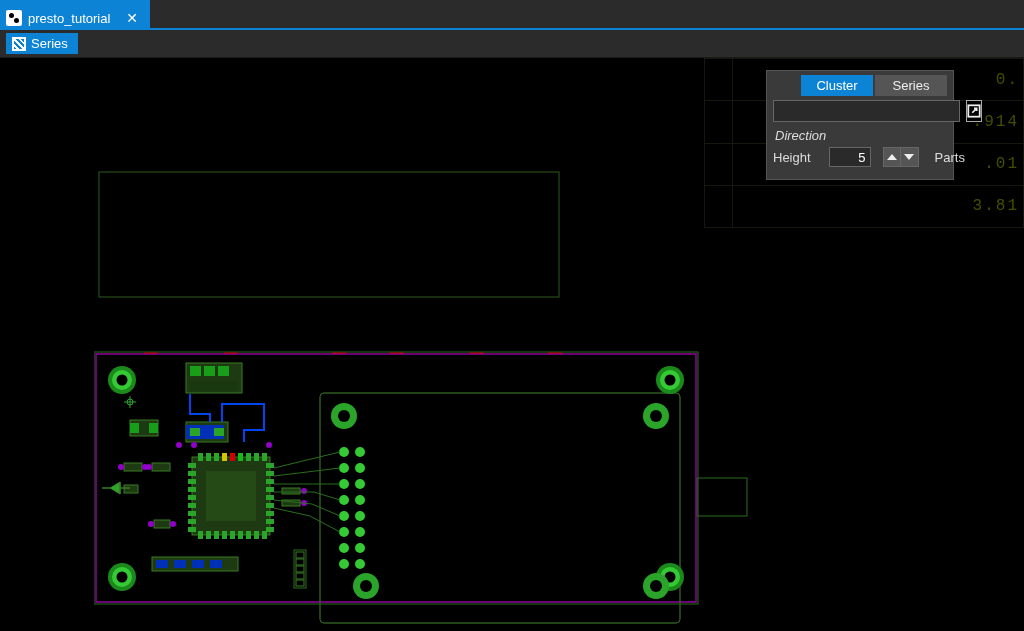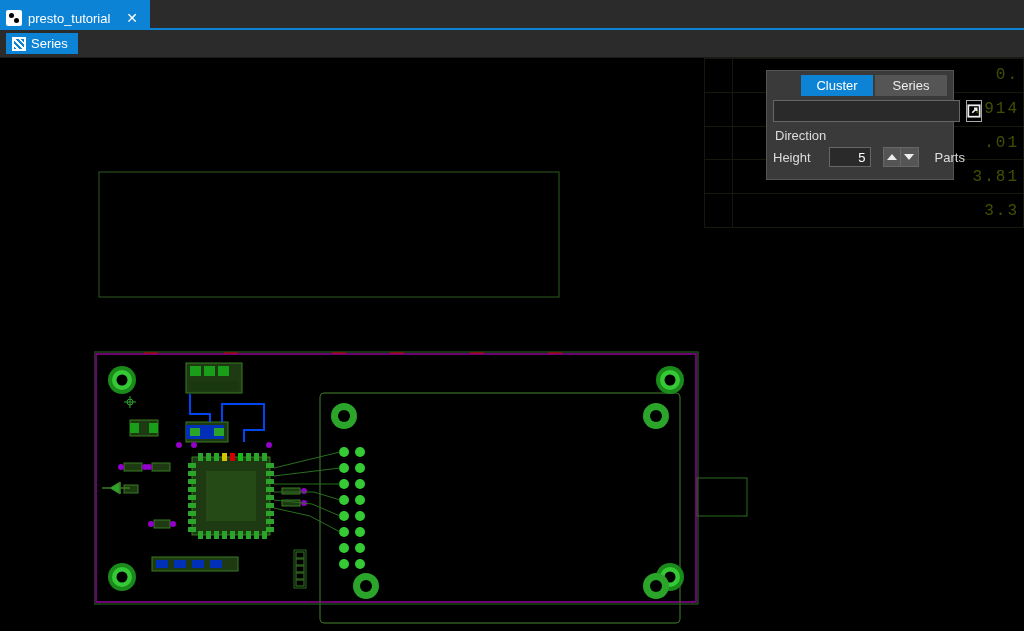--- a/index.html
+++ b/index.html
@@ -108,21 +108,21 @@
   .text-input {
     flex:1; height:22px; background:#2a2a2a;
     border:1px solid #666; color:#fff; padding:0 4px;
   }
   .expand-btn {
     width:22px; height:22px; display:flex; align-items:center; justify-content:center;
     border:1px solid #aaa; cursor:pointer;
   }
   .expand-btn svg { width:14px; height:14px; stroke:#eee; fill:none; stroke-width:2; }
 
-  .panel-label { color:#ddd; margin:6px 8px 2px; font-size:13px; }
+  .panel-label { color:#ddd; margin:6px 8px 2px; font-size:13px;font-style:italic; }
 
   .height-row { display:flex; align-items:center; margin:4px 6px; gap:12px; }
   .height-row .lab { flex:0 0 auto; color:#ddd; font-size:13px; margin-right:6px;}
   .height-row .num-box {
     width:42px; height:20px; background:#2a2a2a; border:1px solid #666; color:#fff;
     text-align:right; padding:0 4px; font-size:13px;
   }
   .spin { display:flex; }
   .spin-btn {
     width:18px; height:20px; background:#555; border:1px solid #666; cursor:pointer;
@@ -181,24 +181,20 @@
           <td></td>
           <td>.914</td>
         </tr>
     <tr>
           <td></td>
           <td>.01</td>
         </tr>
     <tr>
           <td></td>
           <td>3.81</td>
-        </tr>
-    <tr>
-          <td></td>
-          <td>3.3</td>
         </tr>
   </tbody>
     </table>
 
   <div class="panel">
     <div class="seg-group">
       <button class="seg-btn active">Cluster</button>
       <button class="seg-btn">Series</button>
     </div>
     <div class="panel-row">

